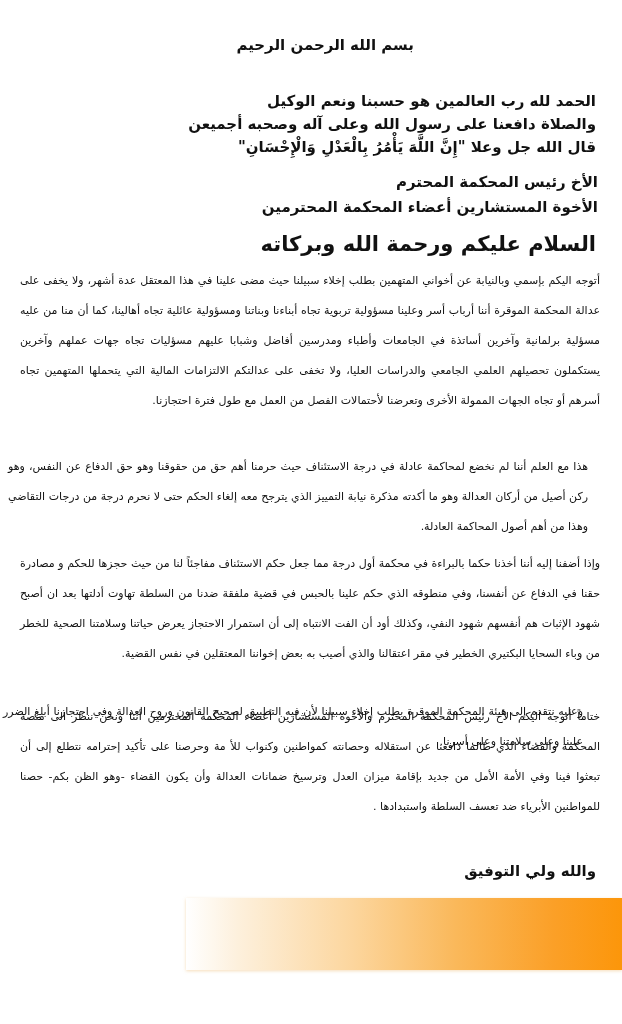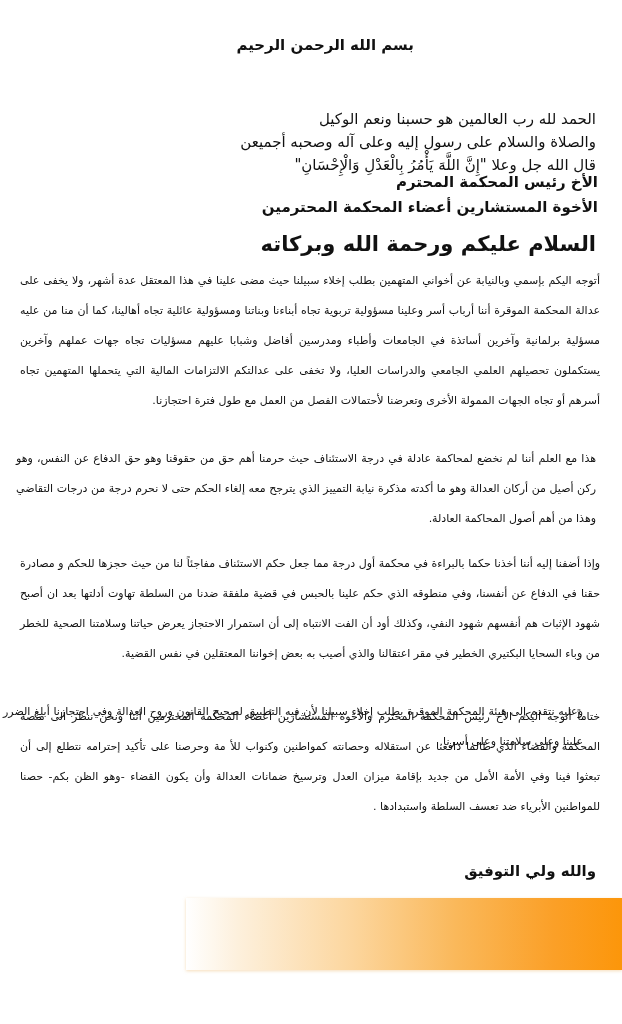--- a/index.html
+++ b/index.html
@@ -28,23 +28,22 @@
       right: 208px;
       font-size: 15px;
       font-weight: bold;
       white-space: nowrap;
     }
     .opening {
       position: absolute;
       top: 90px;
       right: 26px;
       font-size: 15px;
-      font-weight: normal;
+      font-weight: bold;
       line-height: 23px;
-      margin-top: 18px;
     }
     .opening div { white-space: nowrap; }
     .addressees {
       position: absolute;
       top: 170px;
       right: 24px;
       font-size: 15px;
       font-weight: bold;
       line-height: 25px;
     }
@@ -98,33 +97,33 @@
   </style>
 </head>
 <body>
 
 <div class="page">
 
   <div class="basmala">بسم الله الرحمن الرحيم</div>
 
   <div class="opening">
     <div>الحمد لله رب العالمين هو حسبنا ونعم الوكيل</div>
-    <div>والصلاة والسلام على رسول إليه وعلى آله وصحبه أجميعن</div>
+    <div>والصلاة دافعنا على رسول الله وعلى آله وصحبه أجميعن</div>
     <div>قال الله جل وعلا  "إِنَّ اللَّهَ يَأْمُرُ بِالْعَدْلِ وَالْإِحْسَانِ"</div>
   </div>
 
   <div class="addressees">
     <div>الأخ رئيس المحكمة  المحترم</div>
     <div>الأخوة المستشارين أعضاء المحكمة المحترمين</div>
   </div>
 
   <div class="greeting">السلام عليكم ورحمة الله وبركاته</div>
 
   <p class="body-text p1" style="margin:0">أتوجه اليكم بإسمي وبالنيابة عن أخواني  المتهمين بطلب إخلاء سبيلنا حيث مضى علينا في هذا المعتقل عدة أشهر، ولا يخفى على عدالة المحكمة الموقرة أننا أرباب أسر وعلينا مسؤولية تربوية تجاه أبناءنا وبناتنا ومسؤولية عائلية تجاه أهالينا، كما أن منا من عليه مسؤلية برلمانية وآخرين أساتذة في الجامعات وأطباء ومدرسين أفاضل وشبابا  عليهم مسؤليات تجاه جهات عملهم وآخرين يستكملون تحصيلهم العلمي الجامعي والدراسات العليا، ولا تخفى على عدالتكم الالتزامات المالية التي يتحملها المتهمين تجاه أسرهم أو تجاه الجهات الممولة  الأخرى وتعرضنا لأحتمالات الفصل من العمل مع طول فترة احتجازنا.</p>
-  <p class="body-text p2" style="margin:4px">هذا مع العلم أننا لم نخضع لمحاكمة عادلة في درجة الاستئناف حيث حرمنا أهم حق من حقوقنا وهو حق الدفاع عن النفس، وهو ركن أصيل من أركان العدالة وهو ما أكدته مذكرة نيابة التمييز الذي يترجح  معه إلغاء الحكم حتى لا نحرم درجة من درجات التقاضي وهذا من أهم أصول المحاكمة العادلة.</p>
+  <p class="body-text p2" style="margin:12px">هذا مع العلم أننا لم نخضع لمحاكمة عادلة في درجة الاستئناف حيث حرمنا أهم حق من حقوقنا وهو حق الدفاع عن النفس، وهو ركن أصيل من أركان العدالة وهو ما أكدته مذكرة نيابة التمييز الذي يترجح  معه إلغاء الحكم حتى لا نحرم درجة من درجات التقاضي وهذا من أهم أصول المحاكمة العادلة.</p>
   <p class="body-text p3" style="margin:0">وإذا أضفنا إليه أننا أخذنا حكما بالبراءة في محكمة أول درجة مما جعل حكم الاستئناف مفاجئاً لنا من حيث حجزها للحكم و مصادرة حقنا في الدفاع عن أنفسنا، وفي منطوقه الذي حكم علينا بالحبس في قضية ملفقة ضدنا من السلطة تهاوت أدلتها بعد ان أصبح شهود الإثبات هم أنفسهم شهود النفي، وكذلك أود أن الفت الانتباه إلى أن استمرار الاحتجاز يعرض حياتنا وسلامتنا الصحية للخطر من وباء السحايا البكتيري الخطير في مقر اعتقالنا والذي أصيب به بعض إخواننا المعتقلين في نفس القضية.</p>
   <p class="body-text p4" style="margin:17px">وعليه نتقدم إلى هيئة المحكمة الموقرة بطلب إخلاء سبيلنا لأن فيه التطبيق لصحيح القانون وروح العدالة وفي احتجازنا أبلغ الضرر علينا وعلى سلامتنا وعلى أسرنا.</p>
   <p class="body-text p5" style="margin:0">ختاماً أتوجه اليكم الأخ رئيس المحكمة المحترم والأخوة المستشارين أعضاء المحكمة المحترمين أننا ونحن ننظر الى منصة المحكمة والقضاء الذي طالما دافعنا عن استقلاله وحصانته  كمواطنين وكنواب للأ مة  وحرصنا على تأكيد إحترامه نتطلع إلى أن تبعثوا فينا وفي الأمة الأمل من جديد بإقامة ميزان العدل وترسيخ ضمانات العدالة وأن يكون القضاء -وهو الظن بكم- حصنا للمواطنين الأبرياء ضد تعسف السلطة واستبدادها .</p>
 
   <div class="closing">والله ولي التوفيق</div>
 
   <div class="band"></div>
 </div>
 
 </body></html>

